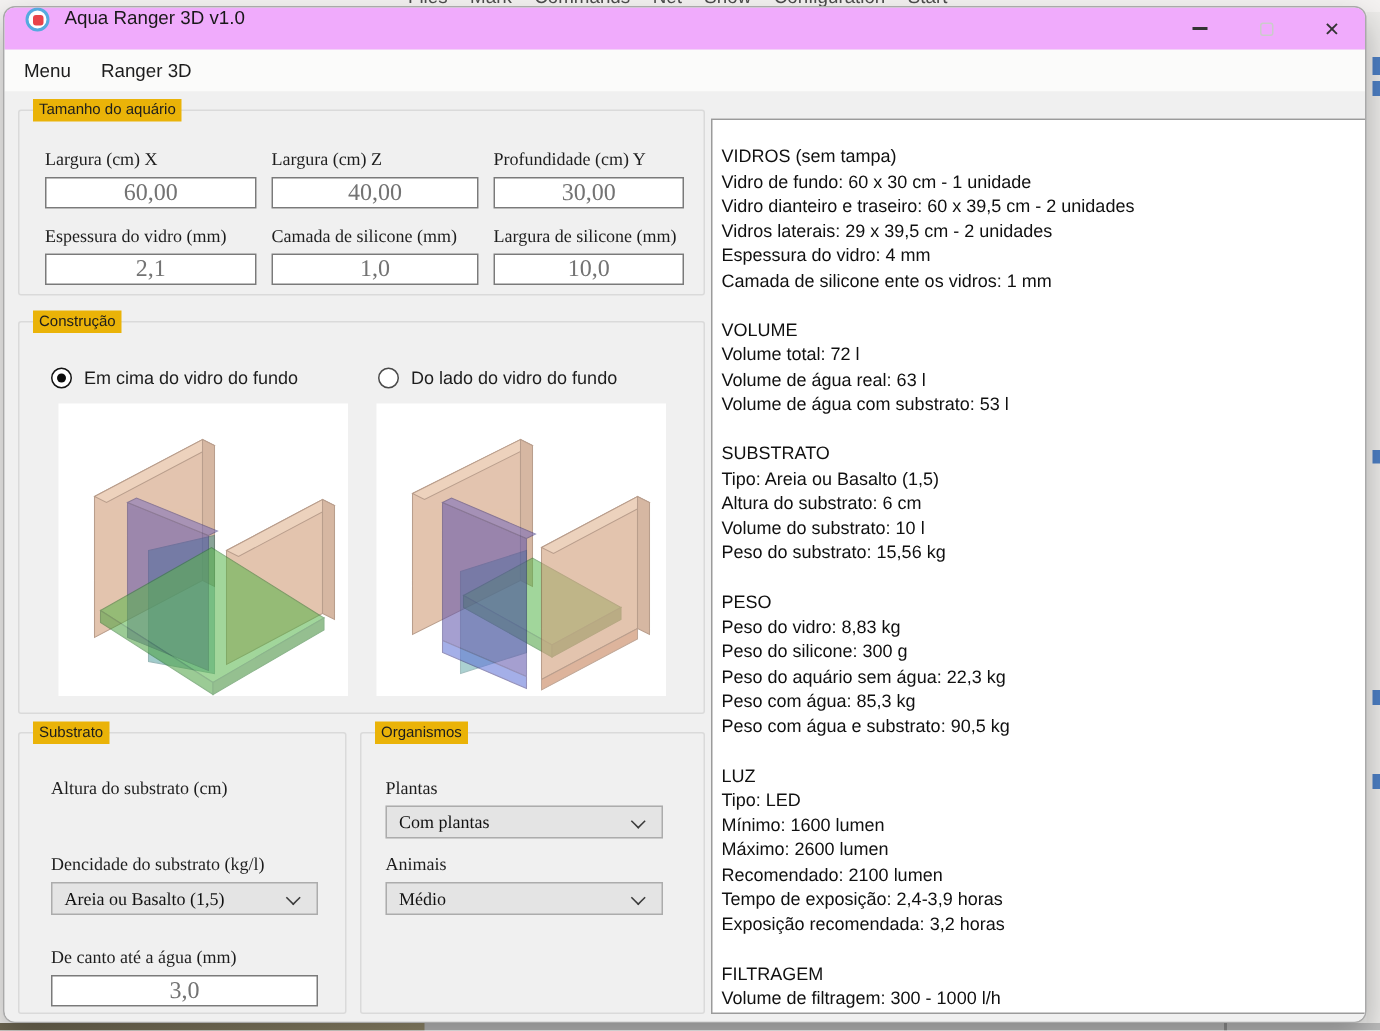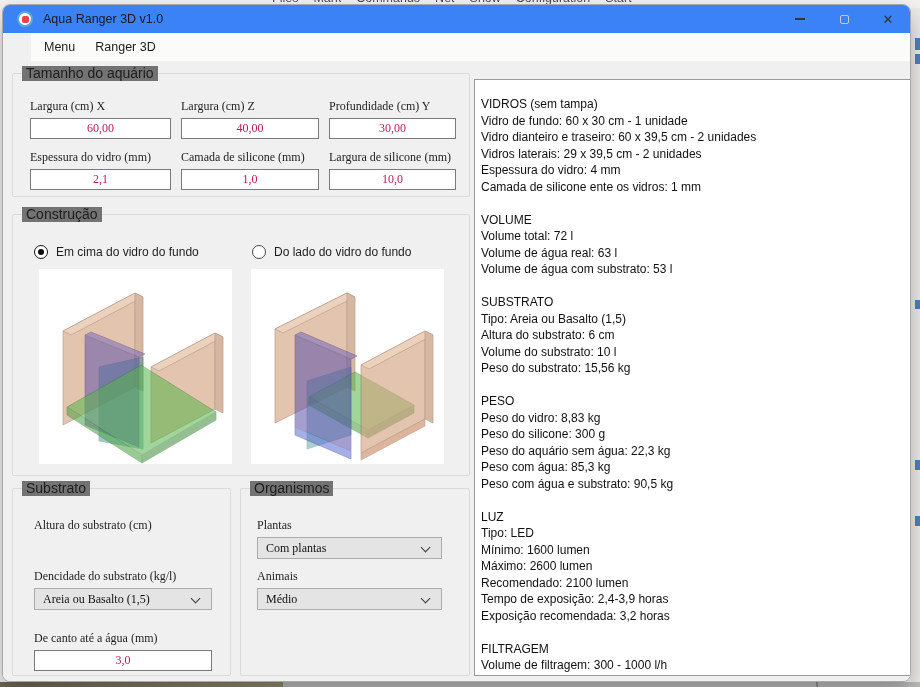--- a/index.html
+++ b/index.html
@@ -20,54 +20,54 @@
     background:#bdbdbd; }
   .bg-bottomstrip .desk { position:absolute; left:0; top:0; width:283px; height:5px;
     background:linear-gradient(90deg,#6e6752,#938a6c); }
   .bg-bottomstrip .div1 { position:absolute; left:816px; top:0; width:2px; height:5px; background:#8f8f8f; }
 
   
   .win { position:absolute; left:2px; top:4px; width:909px; height:678px;
     background:#f0f0f0; border:1px solid #a9a9a9; border-radius:8px;
     box-shadow:0 10px 22px rgba(0,0,0,.28); overflow:hidden; }
 
-  .titlebar { position:relative; height:28px; background:#3b82f6;
-    display:flex; align-items:center; }
+  .titlebar { position:relative; height:28px; background:#f0abfc;
+    display:flex; }
   .app-icon { width:16px; height:16px; margin-left:14px; border-radius:50%;
     border:2px solid #55aadf; background:#fff; display:flex;
     align-items:center; justify-content:center; flex:none; }
   .app-icon::after { content:""; width:7px; height:7px; border-radius:2px; background:#e8434b; }
   .title-text { margin-left:10px; font-size:12.5px; color:#191919; }
   .win-controls { margin-left:auto; display:flex; height:28px; }
   .win-btn { width:44px; height:28px; display:flex; align-items:center; justify-content:center; }
   .glyph-min { width:10px; height:1.5px; background:#333; }
   .glyph-max { width:9px; height:9px; border:1px solid #cbcbcb; border-radius:2px; }
   .glyph-close { font-size:13px; color:#333; line-height:1; }
 
   .menubar { height:28px; background:#fbfbfa; display:flex; align-items:center;
-    font-size:12.5px; color:#1c1c1c;margin-left:28px; }
+    font-size:12.5px; color:#1c1c1c; }
   .menubar .mi { padding:5px 10px; }
   .menubar .mi:first-child { margin-left:3px; }
 
   .client { position:relative; height:622px; background:#f0f0f0; }
 
   
   .grp { position:absolute; border:1px solid #dadada; border-radius:2px; }
-  .grp > .grp-title { position:absolute; top:-8px; left:9px; background:#737373;
-    padding:0 4px; font-size:14px; color:#1d1d1d; line-height:15px; }
+  .grp > .grp-title { position:absolute; top:-8px; left:9px; background:#eab308;
+    padding:0 4px; font-size:10px; color:#1d1d1d; line-height:15px; }
 
   .grp-tamanho   { left:9px;  top:12px;  width:458px; height:124px; }
   .grp-constru   { left:9px;  top:153px; width:458px; height:262px; }
   .grp-substrato { left:9px;  top:427px; width:219px; height:188px; }
   .grp-organis   { left:237px; top:427px; width:230px; height:188px; }
 
   .field { position:absolute;font-family:Liberation Serif, serif; }
   .field .flabel { font-size:12px; color:#1d1d1d; margin-bottom:4px; white-space:nowrap; }
   .tbox { height:21px; background:#fff; border:1px solid #7a7a7a;
-    font-size:12px; color:#be185d; display:flex; align-items:center; justify-content:center; }
+    font-size:16px; color:#737373; display:flex; align-items:center; justify-content:center; }
   .combo { position:relative; height:22px; background:#e4e4e4; border:1px solid #acacac;
     font-size:12px; color:#111; display:flex; align-items:center; padding-left:8px; }
   .chev { position:absolute; right:12px; top:6px; width:7px; height:7px;
     border-right:1.4px solid #3a3a3a; border-bottom:1.4px solid #3a3a3a;
     transform:rotate(45deg); }
 
   
   .ft0 { left:17px;  top:25px; width:141px; }
   .ft1 { left:168px; top:25px; width:138px; }
   .ft2 { left:316px; top:25px; width:127px; }

